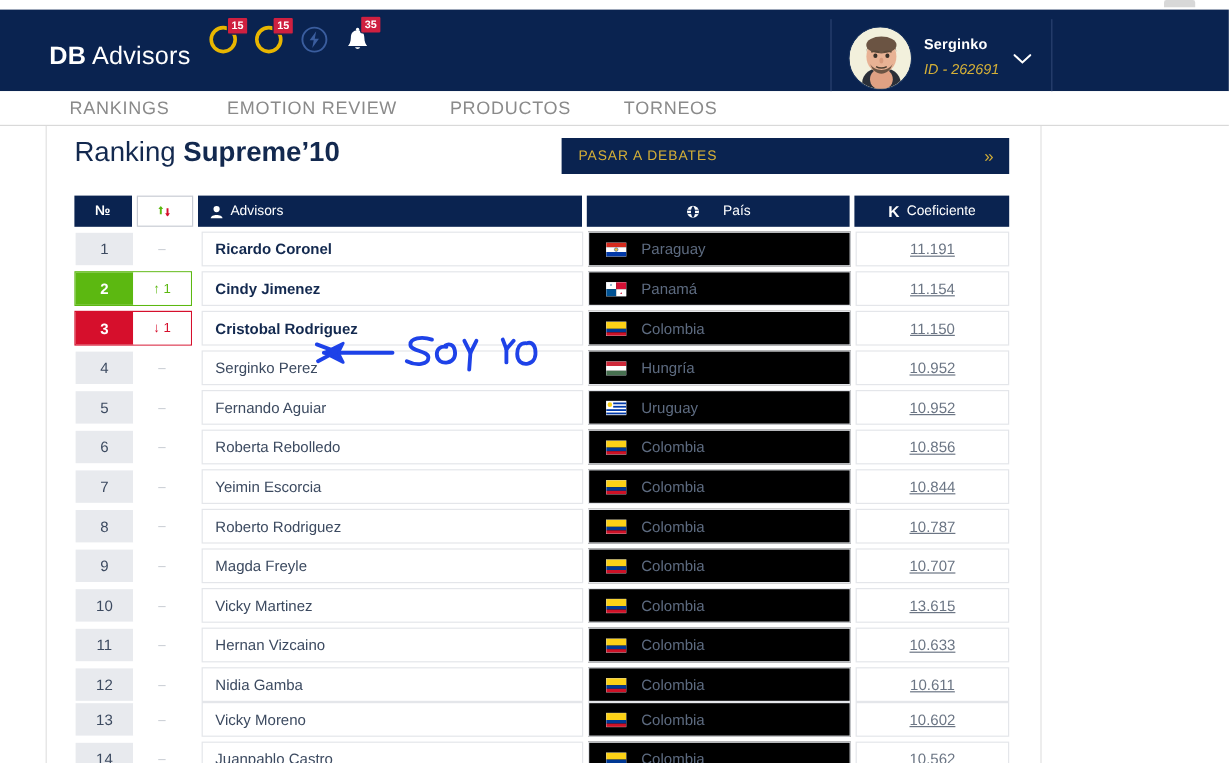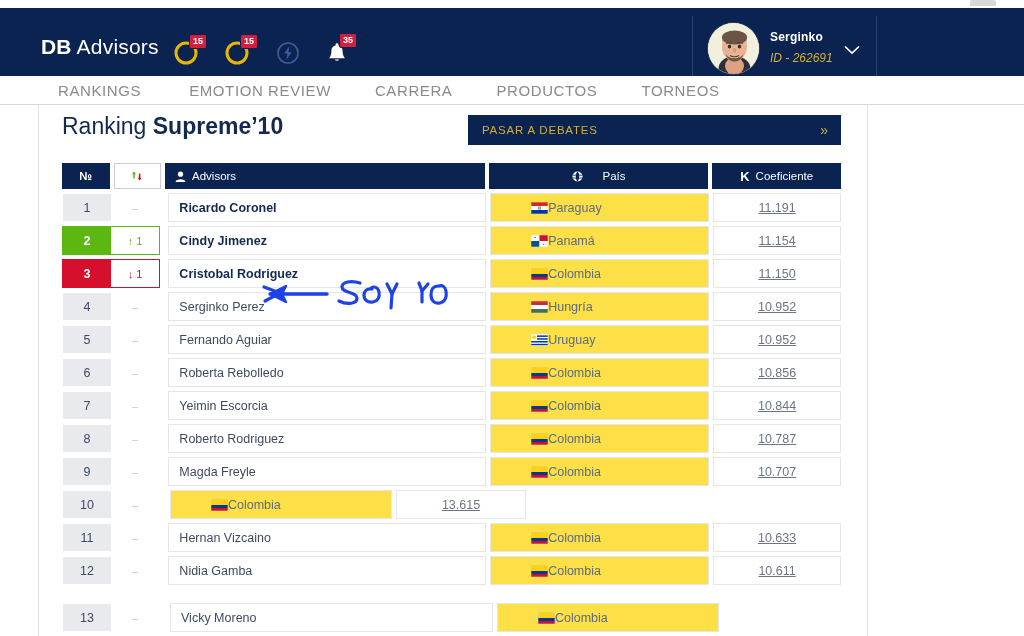--- a/index.html
+++ b/index.html
@@ -27,22 +27,22 @@
   }
   .brand {
     position: absolute; left: 41px; top: 27px;
     font-size: 21px; color: #ffffff; letter-spacing: .2px;
     white-space: nowrap;
   }
   .brand b { font-weight: bold; }
   .brand span.light { font-weight: normal; }
 
   .hdr-icons {
-    position: absolute; left: 173px; top: 32px;
-    display: flex; align-items: center; gap: 25px;
+    position: absolute; left: 173px; top: 12px;
+    display: flex; align-items: center; gap: 12px;
   }
   .ic-wrap { position: relative; width: 26px; height: 26px; }
   .ic-badge {
     position: absolute; right: -8px; top: -6px;
     background: #cf2040; color: #fff; font-size: 9px; font-weight: bold;
     line-height: 11px; padding: 1px 3px 1px 3px; border-radius: 2px;
     min-width: 15px; text-align: center;
     border: 1px solid #0a2350;
   }
   .ic-wrap.bell { width: 22px; }
@@ -178,23 +178,23 @@
 
   .cell-name {
     width: 323px; display: flex; align-items: center; padding-left: 10px;
     border: 1px solid #e4e6ea; background: #ffffff;
     font-size: 12.5px; color: #3c4a60;
     position: relative;
   }
   .cell-name.top3 { font-weight: bold; color: #13294f; }
 
   .cell-pais {
-    width: 222px; display: flex; align-items: center; gap: 0;
-    padding-left: 40px;
-    border: 1px solid #e4e6ea; background: #fde047;
+    width: 222px; display: flex; align-items: center; gap: 12px;
+    padding-left: 14px;
+    border: 1px solid #e4e6ea; background: #000000;
     font-size: 12.5px; color: #5d6b80;
   }
   .flag { width: 17px; height: 12px; flex: 0 0 auto; display:block; }
 
   .cell-coef {
     width: 130px; display: flex; align-items: center; justify-content: center;
     border: 1px solid #e4e6ea; background: #ffffff;
     font-size: 12.5px;
   }
   .cell-coef .lnk {
@@ -288,21 +288,20 @@
       <path d="M1.5 2 L8 8 L14.5 2" fill="none" stroke="#ffffff" stroke-width="1.7" stroke-linecap="round"></path>
     </svg>
   </div>
 
 </div>
 
 <div class="navbar">
   <div class="nav-items">
     <div class="nav-item">RANKINGS</div>
     <div class="nav-item">EMOTION REVIEW</div>
-    <div class="nav-item">CARRERA</div>
     <div class="nav-item">PRODUCTOS</div>
     <div class="nav-item">TORNEOS</div>
   </div>
 </div>
 
 <div class="page">
  <div class="page-inner">
 
   <div class="title">
     <span class="thin">Ranking </span><span class="bold">Supreme’10</span>
@@ -546,20 +545,21 @@
             </div>
             <div class="cell-coef">
               <span class="lnk">10.707</span>
             </div>
           </div>
           <div class="trow" style="margin-top: 4px;">
             <div class="rank-pair plain">
               <div class="cell-rank">10</div>
               <div class="cell-move">–</div>
             </div>
+            <div class="cell-name">Vicky Martinez</div>
             <div class="cell-pais">
               <span>
                 <svg class="flag" viewBox="0 0 17 12">
                   <rect width="17" height="6" fill="#fcd116"></rect>
                   <rect y="6" width="17" height="3" fill="#003893"></rect>
                   <rect y="9" width="17" height="3" fill="#ce1126"></rect>
                   <rect x="0" y="0" width="17" height="12" fill="none" stroke="#cfd3da" stroke-width="0.6"></rect>
                 </svg>
               </span>
               <span>Colombia</span>
@@ -603,36 +603,39 @@
                   <rect y="9" width="17" height="3" fill="#ce1126"></rect>
                   <rect x="0" y="0" width="17" height="12" fill="none" stroke="#cfd3da" stroke-width="0.6"></rect>
                 </svg>
               </span>
               <span>Colombia</span>
             </div>
             <div class="cell-coef">
               <span class="lnk">10.611</span>
             </div>
           </div>
-          <div class="trow" style="margin-top: 18px;">
+          <div class="trow" style="margin-top: 0; justify-content: space-between;">
             <div class="rank-pair plain">
               <div class="cell-rank">13</div>
               <div class="cell-move">–</div>
             </div>
             <div class="cell-name">Vicky Moreno</div>
             <div class="cell-pais">
               <span>
                 <svg class="flag" viewBox="0 0 17 12">
                   <rect width="17" height="6" fill="#fcd116"></rect>
                   <rect y="6" width="17" height="3" fill="#003893"></rect>
                   <rect y="9" width="17" height="3" fill="#ce1126"></rect>
                   <rect x="0" y="0" width="17" height="12" fill="none" stroke="#cfd3da" stroke-width="0.6"></rect>
                 </svg>
               </span>
               <span>Colombia</span>
+            </div>
+            <div class="cell-coef">
+              <span class="lnk">10.602</span>
             </div>
           </div>
           <div class="trow" style="margin-top: 4px;">
             <div class="rank-pair plain">
               <div class="cell-rank">14</div>
               <div class="cell-move">–</div>
             </div>
             <div class="cell-name">Juanpablo Castro</div>
             <div class="cell-pais">
               <span>

